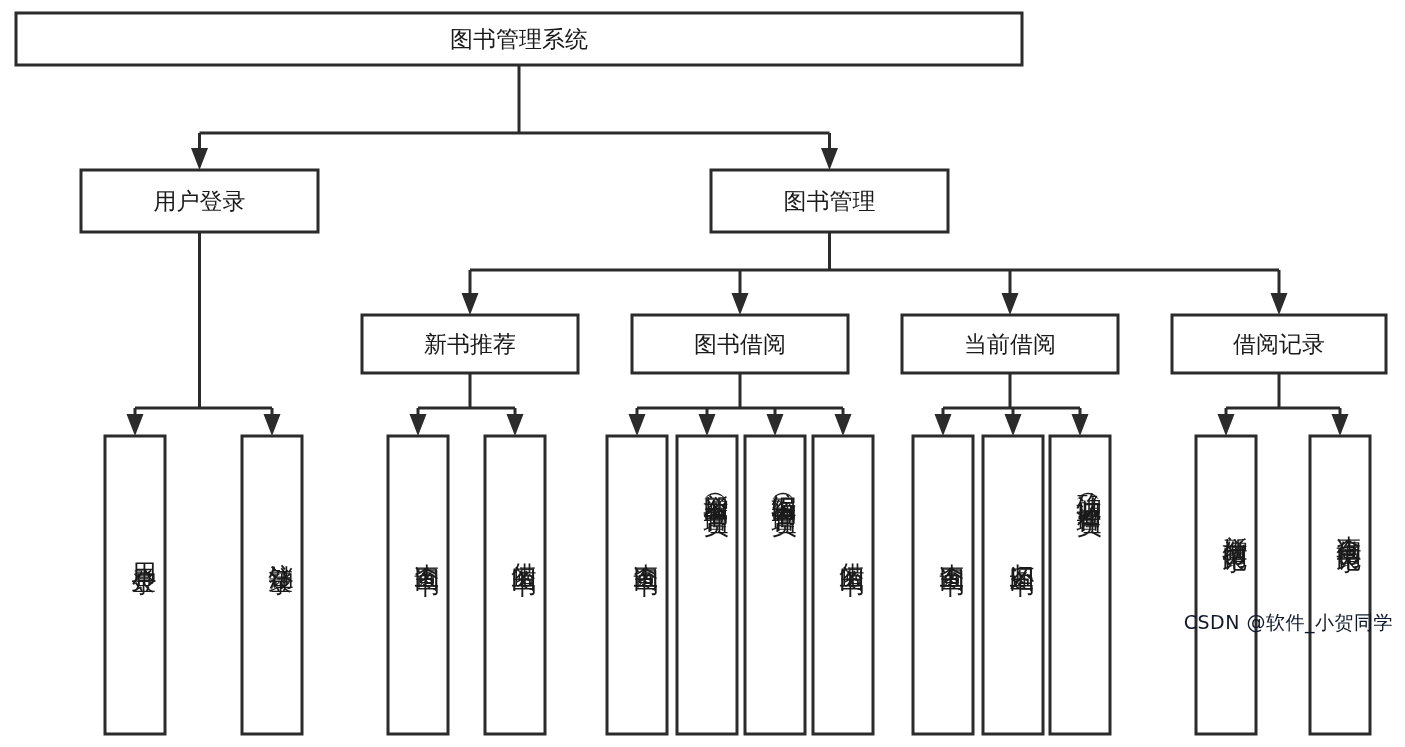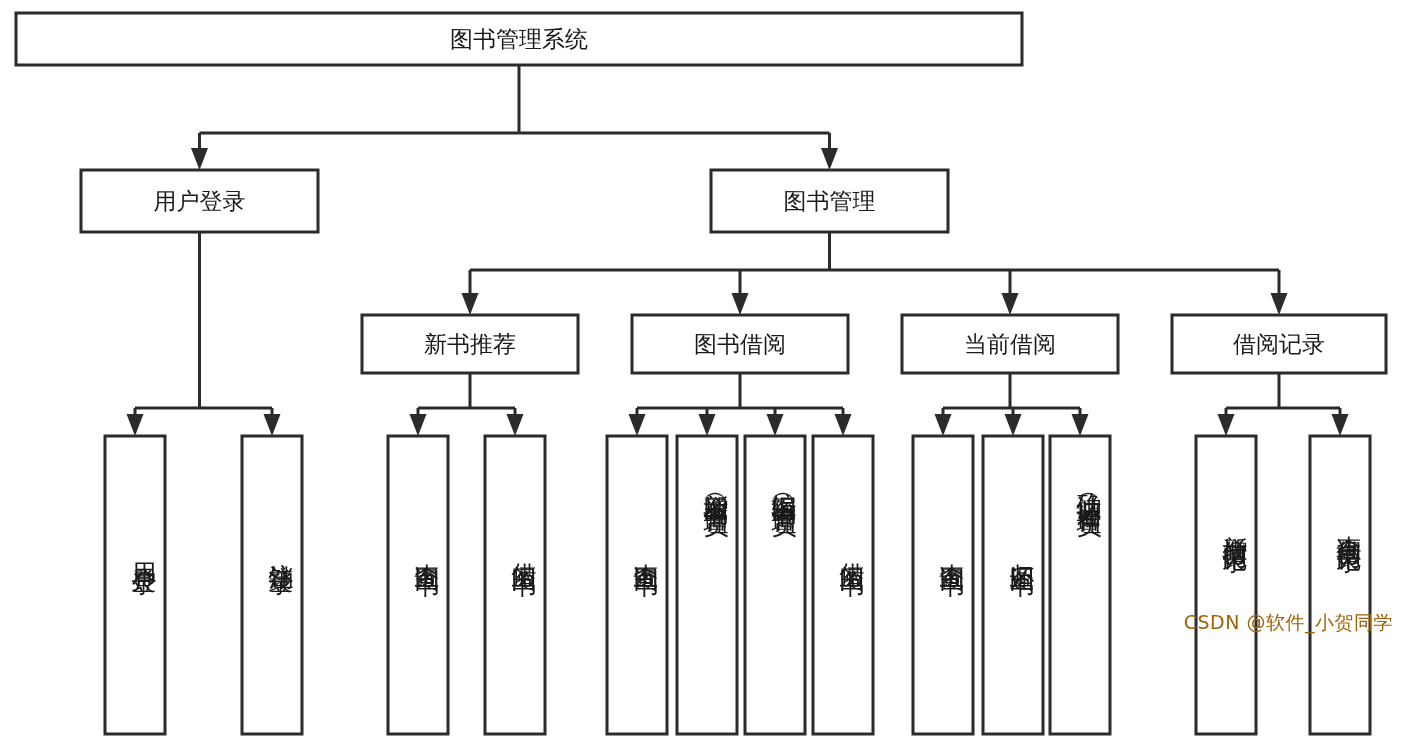--- a/index.html
+++ b/index.html
@@ -56,21 +56,21 @@
     writing-mode: vertical-rl;
     text-orientation: upright;
     letter-spacing: 3px;
   }
   .watermark {
     position: absolute;
     right: 12px;
     bottom: 4px;
     font-family: "DejaVu Sans", "Liberation Sans", sans-serif;
     font-size: 19px;
-    color: #a16207;
+    color: #0f172a;
     white-space: nowrap;
     letter-spacing: 0.5px;
   }
 </style>
 </head>
 <body>
 
 <div id="diagram-root">
   <svg id="flowchart" viewBox="0 0 1405 747" xmlns="http://www.w3.org/2000/svg">
     <g id="edges-layer">

